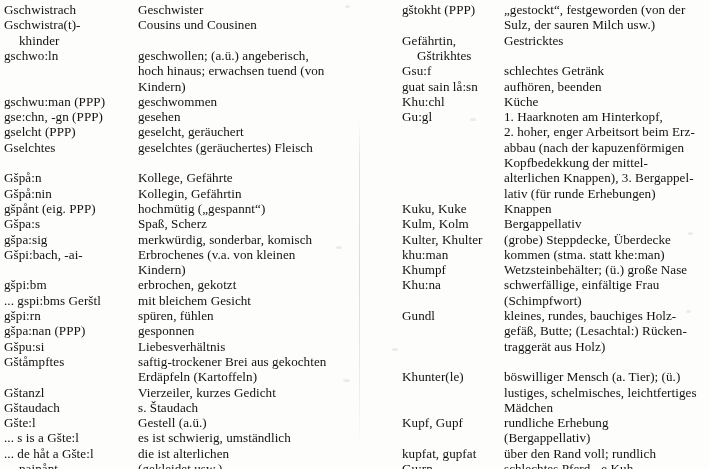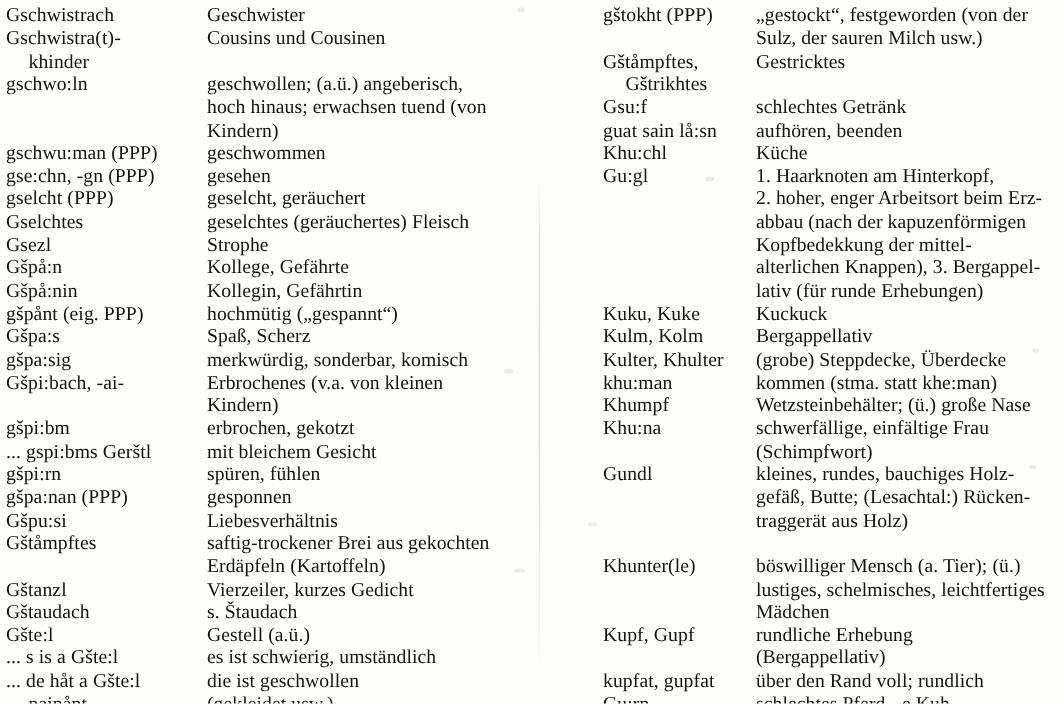--- a/index.html
+++ b/index.html
@@ -61,57 +61,56 @@
       <div class="row" style="top: 2px; position: absolute; left: 0px; right: 0px;"><span class="hw">Gschwistrach</span><span class="df">Geschwister</span></div>
       <div class="row" style="top: 17.3px; position: absolute; left: 0px; right: 0px;"><span class="hw">Gschwistra(t)-</span><span class="df">Cousins und Cousinen</span></div>
       <div class="row" style="top: 32.6px; position: absolute; left: 0px; right: 0px;"><span class="hw indent">khinder</span></div>
       <div class="row" style="top: 47.9px; position: absolute; left: 0px; right: 0px;"><span class="hw">gschwo:ln</span><span class="df">geschwollen; (a.ü.) angeberisch,</span></div>
       <div class="row" style="top: 63.2px; position: absolute; left: 0px; right: 0px;"><span class="df">hoch hinaus; erwachsen tuend (von</span></div>
       <div class="row" style="top: 78.5px; position: absolute; left: 0px; right: 0px;"><span class="df">Kindern)</span></div>
       <div class="row" style="top: 93.8px; position: absolute; left: 0px; right: 0px;"><span class="hw">gschwu:man (PPP)</span><span class="df">geschwommen</span></div>
       <div class="row" style="top: 109.1px; position: absolute; left: 0px; right: 0px;"><span class="hw">gse:chn, -gn (PPP)</span><span class="df">gesehen</span></div>
       <div class="row" style="top: 124.4px; position: absolute; left: 0px; right: 0px;"><span class="hw">gselcht (PPP)</span><span class="df">geselcht, geräuchert</span></div>
       <div class="row" style="top: 139.7px; position: absolute; left: 0px; right: 0px;"><span class="hw">Gselchtes</span><span class="df">geselchtes (geräuchertes) Fleisch</span></div>
-      <div class="row" style="top: 155px; position: absolute; left: 0px; right: 0px;"><span class="hw">Gsezl</span><span class="df">Strophe</span></div>
       <div class="row" style="top: 170.3px; position: absolute; left: 0px; right: 0px;"><span class="hw">Gšpå:n</span><span class="df">Kollege, Gefährte</span></div>
       <div class="row" style="top: 185.6px; position: absolute; left: 0px; right: 0px;"><span class="hw">Gšpå:nin</span><span class="df">Kollegin, Gefährtin</span></div>
       <div class="row" style="top: 200.9px; position: absolute; left: 0px; right: 0px;"><span class="hw">gšpånt (eig. PPP)</span><span class="df">hochmütig („gespannt“)</span></div>
       <div class="row" style="top: 216.2px; position: absolute; left: 0px; right: 0px;"><span class="hw">Gšpa:s</span><span class="df">Spaß, Scherz</span></div>
       <div class="row" style="top: 231.5px; position: absolute; left: 0px; right: 0px;"><span class="hw">gšpa:sig</span><span class="df">merkwürdig, sonderbar, komisch</span></div>
       <div class="row" style="top: 246.8px; position: absolute; left: 0px; right: 0px;"><span class="hw">Gšpi:bach, -ai-</span><span class="df">Erbrochenes (v.a. von kleinen</span></div>
       <div class="row" style="top: 262.1px; position: absolute; left: 0px; right: 0px;"><span class="df">Kindern)</span></div>
       <div class="row" style="top: 277.4px; position: absolute; left: 0px; right: 0px;"><span class="hw">gšpi:bm</span><span class="df">erbrochen, gekotzt</span></div>
       <div class="row" style="top: 292.7px; position: absolute; left: 0px; right: 0px;"><span class="hw">... gspi:bms Gerštl</span><span class="df">mit bleichem Gesicht</span></div>
       <div class="row" style="top: 308px; position: absolute; left: 0px; right: 0px;"><span class="hw">gšpi:rn</span><span class="df">spüren, fühlen</span></div>
       <div class="row" style="top: 323.3px; position: absolute; left: 0px; right: 0px;"><span class="hw">gšpa:nan (PPP)</span><span class="df">gesponnen</span></div>
       <div class="row" style="top: 338.6px; position: absolute; left: 0px; right: 0px;"><span class="hw">Gšpu:si</span><span class="df">Liebesverhältnis</span></div>
       <div class="row" style="top: 353.9px; position: absolute; left: 0px; right: 0px;"><span class="hw">Gštåmpftes</span><span class="df">saftig-trockener Brei aus gekochten</span></div>
       <div class="row" style="top: 369.2px; position: absolute; left: 0px; right: 0px;"><span class="df">Erdäpfeln (Kartoffeln)</span></div>
       <div class="row" style="top: 384.5px; position: absolute; left: 0px; right: 0px;"><span class="hw">Gštanzl</span><span class="df">Vierzeiler, kurzes Gedicht</span></div>
       <div class="row" style="top: 399.8px; position: absolute; left: 0px; right: 0px;"><span class="hw">Gštaudach</span><span class="df">s. Štaudach</span></div>
       <div class="row" style="top: 415.1px; position: absolute; left: 0px; right: 0px;"><span class="hw">Gšte:l</span><span class="df">Gestell (a.ü.)</span></div>
       <div class="row" style="top: 430.4px; position: absolute; left: 0px; right: 0px; padding-left: 32px;"><span class="hw">... s is a Gšte:l</span><span class="df">es ist schwierig, umständlich</span></div>
-      <div class="row" style="top: 445.7px; position: absolute; left: 0px; right: 0px;"><span class="hw">... de håt a Gšte:l</span><span class="df">die ist geschwollen</span></div>
+      <div class="row" style="top: 445.7px; position: absolute; left: 0px; right: 0px;"><span class="hw">... de håt a Gšte:l</span><span class="df">die ist alterlichen</span></div>
       <div class="row" style="top: 461px; position: absolute; left: 0px; right: 0px;"><span class="hw indent">painånt</span><span class="df">(gekleidet usw.)</span></div>
     </div>
   <div class="column" id="col-right">
       <div class="row" style="top: 17.3px; position: absolute; left: 0px; right: 0px;"><span class="df">Sulz, der sauren Milch usw.)</span></div>
       <div class="row" style="top: 2px; position: absolute; left: 0px; right: 0px;"><span class="hw">gštokht (PPP)</span><span class="df">„gestockt“, festgeworden (von der</span></div>
-      <div class="row" style="top: 32.6px; position: absolute; left: 0px; right: 0px;"><span class="hw">Gštåmpftes,</span><span class="df">Gestricktes</span></div>
+      <div class="row" style="top: 32.6px; position: absolute; left: 0px; right: 0px;"><span class="hw">Gefährtin,</span><span class="df">Gestricktes</span></div>
       <div class="row" style="top: 47.9px; position: absolute; left: 0px; right: 0px;"><span class="hw indent">Gštrikhtes</span></div>
       <div class="row" style="top: 63.2px; position: absolute; left: 0px; right: 0px; text-align: right;"><span class="hw">Gsu:f</span><span class="df">schlechtes Getränk</span></div>
       <div class="row" style="top: 78.5px; position: absolute; left: 0px; right: 0px;"><span class="hw">guat sain lå:sn</span><span class="df">aufhören, beenden</span></div>
       <div class="row" style="top: 93.8px; position: absolute; left: 0px; right: 0px;"><span class="hw">Khu:chl</span><span class="df">Küche</span></div>
       <div class="row" style="top: 109.1px; position: absolute; left: 0px; right: 0px;"><span class="hw">Gu:gl</span><span class="df">1. Haarknoten am Hinterkopf,</span></div>
       <div class="row" style="top: 124.4px; position: absolute; left: 0px; right: 0px;"><span class="df">2. hoher, enger Arbeitsort beim Erz-</span></div>
       <div class="row" style="top: 139.7px; position: absolute; left: 0px; right: 0px;"><span class="df">abbau (nach der kapuzenförmigen</span></div>
       <div class="row" style="top: 155px; position: absolute; left: 0px; right: 0px;"><span class="df">Kopfbedekkung der mittel-</span></div>
       <div class="row" style="top: 170.3px; position: absolute; left: 0px; right: 0px;"><span class="df">alterlichen Knappen), 3. Bergappel-</span></div>
       <div class="row" style="top: 185.6px; position: absolute; left: 0px; right: 0px;"><span class="df">lativ (für runde Erhebungen)</span></div>
-      <div class="row" style="top: 200.9px; position: absolute; left: 0px; right: 0px;"><span class="hw">Kuku, Kuke</span><span class="df">Kuckuck</span></div>
+      <div class="row" style="top: 200.9px; position: absolute; left: 0px; right: 0px;"><span class="hw">Kuku, Kuke</span><span class="df">Knappen</span></div>
       <div class="row" style="top: 216.2px; position: absolute; left: 0px; right: 0px;"><span class="hw">Kulm, Kolm</span><span class="df">Bergappellativ</span></div>
       <div class="row" style="top: 231.5px; position: absolute; left: 0px; right: 0px;"><span class="hw">Kulter, Khulter</span><span class="df">(grobe) Steppdecke, Überdecke</span></div>
       <div class="row" style="top: 246.8px; position: absolute; left: 0px; right: 0px;"><span class="hw">khu:man</span><span class="df">kommen (stma. statt khe:man)</span></div>
       <div class="row" style="top: 262.1px; position: absolute; left: 0px; right: 0px;"><span class="hw">Khumpf</span><span class="df">Wetzsteinbehälter; (ü.) große Nase</span></div>
       <div class="row" style="top: 277.4px; position: absolute; left: 0px; right: 0px;"><span class="hw">Khu:na</span><span class="df">schwerfällige, einfältige Frau</span></div>
       <div class="row" style="top: 292.7px; position: absolute; left: 0px; right: 0px;"><span class="df">(Schimpfwort)</span></div>
       <div class="row" style="top: 308px; position: absolute; left: 0px; right: 0px;"><span class="hw">Gundl</span><span class="df">kleines, rundes, bauchiges Holz-</span></div>
       <div class="row" style="top: 323.3px; position: absolute; left: 0px; right: 0px;"><span class="df">gefäß, Butte; (Lesachtal:) Rücken-</span></div>
       <div class="row" style="top: 338.6px; position: absolute; left: 0px; right: 0px;"><span class="df">traggerät aus Holz)</span></div>
       <div class="row" style="top: 369.2px; position: absolute; left: 0px; right: 0px;"><span class="hw">Khunter(le)</span><span class="df">böswilliger Mensch (a. Tier); (ü.)</span></div>

